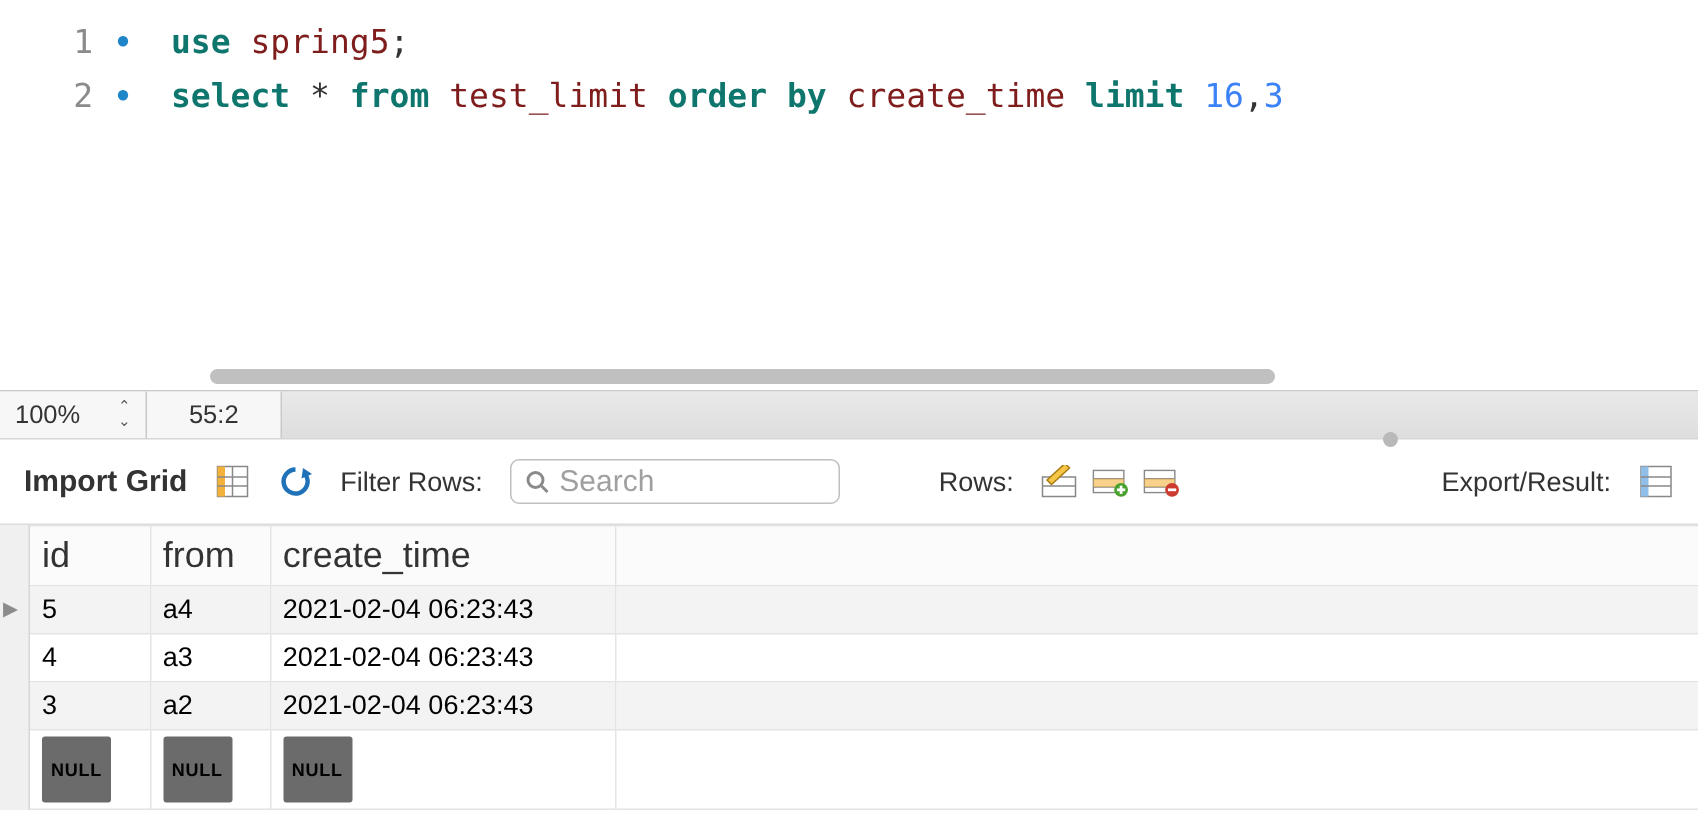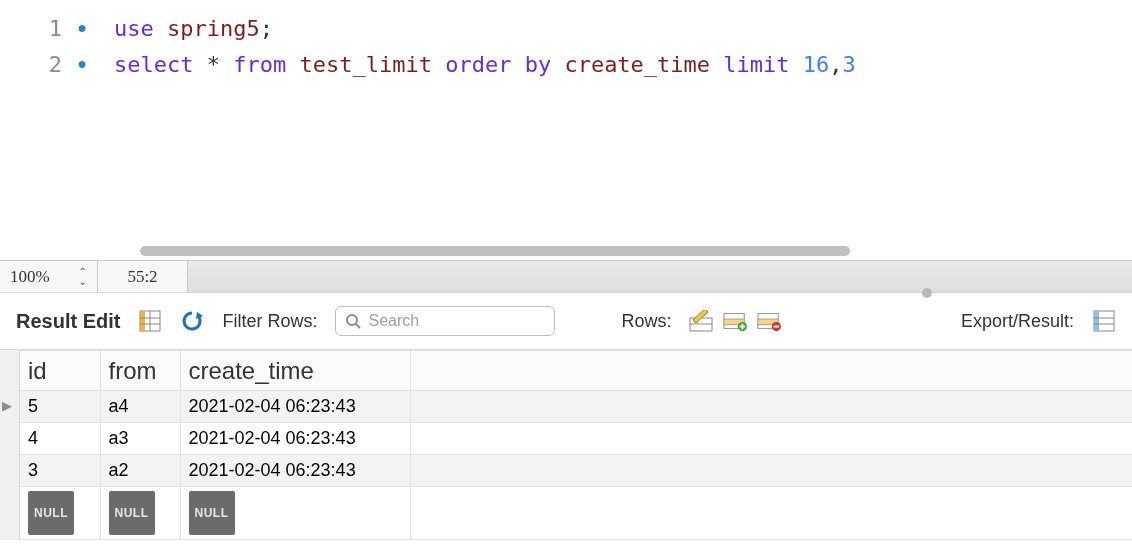--- a/index.html
+++ b/index.html
@@ -41,21 +41,21 @@
     text-align: center;
     color: #1f85c9;
     font-size: 16px;
   }
   .code-text {
     font-family: "Menlo", "Consolas", monospace;
     font-size: 22px;
     padding-left: 20px;
     white-space: pre;
   }
-  .kw  { color: #6d28d9; font-weight: 400; }
+  .kw  { color: #0f766e; font-weight: 700; }
   .ident { color: #7f1d1d; }
   .op  { color: #333; }
   .num { color: #3b82f6; }
   .punct { color: #333; }
 
   .hscroll-track {
     position: absolute;
     left: 140px;
     right: 0;
     bottom: 4px;
@@ -71,21 +71,20 @@
 
   
   .status-bar {
     display: flex;
     align-items: stretch;
     height: 32px;
     border-top: 1px solid #c9c9c9;
     background: #ececec;
     font-size: 17px;
     color: #333;
-    font-family: Liberation Serif, serif;
   }
   .status-cell {
     display: flex;
     align-items: center;
     padding: 0 10px;
     justify-content: center;
   }
   .zoom {
     width: 98px;
     justify-content: space-between;
@@ -144,21 +143,21 @@
   }
   .search-wrap svg {
     position: absolute; left: 10px; top: 50%; transform: translateY(-50%);
   }
   .search-input {
     width: 100%;
     height: 30px;
     border: 1px solid #bfbfbf;
     border-radius: 6px;
     padding-left: 32px;
-    font-size: 16px;
+    font-size: 20px;
     color: #333;
     background: #fff;
   }
   .search-input::placeholder { color: #a0a0a0; }
   .spacer-sm { width: 30px; }
   .toolbar-group { display: flex; align-items: center; gap: 10px; }
 
   
   .grid-wrap {
     position: relative;
@@ -202,21 +201,21 @@
   .col-rest {}
   .row-marker {
     position: absolute;
     left: 2px;
     color: #8c8c8c;
     font-size: 13px;
   }
   .null-pill {
     display: inline-block;
     background: #6b6b6b;
-    color: #e5e5e5;
+    color: #000000;
     font-size: 12px;
     font-weight: 600;
     padding: 15px 6px;
     border-radius: 2px;
     letter-spacing: 0.5px;
   }
 
   
   .svg-icon { display:block; }
 </style>
@@ -251,21 +250,21 @@
   </div>
   <div class="status-cell cursor-pos">
     <span>55:2</span>
   </div>
   <div class="status-rest">
     <div class="gray-dot"></div>
   </div>
 </div>
 
 <div class="result-toolbar">
-  <span class="result-title">Result Edit</span>
+  <span class="result-title">Import Grid</span>
 
   <span class="icon-btn">
     <svg class="svg-icon" width="22" height="22" viewBox="0 0 22 22">
       <rect x="1" y="1" width="20" height="20" fill="#fff" stroke="#888"></rect>
       <rect x="1" y="1" width="5" height="20" fill="#f3b23c"></rect>
       <line x1="1" y1="8" x2="21" y2="8" stroke="#888"></line>
       <line x1="1" y1="14" x2="21" y2="14" stroke="#888"></line>
       <line x1="11" y1="1" x2="11" y2="21" stroke="#888"></line>
     </svg>
   </span>

